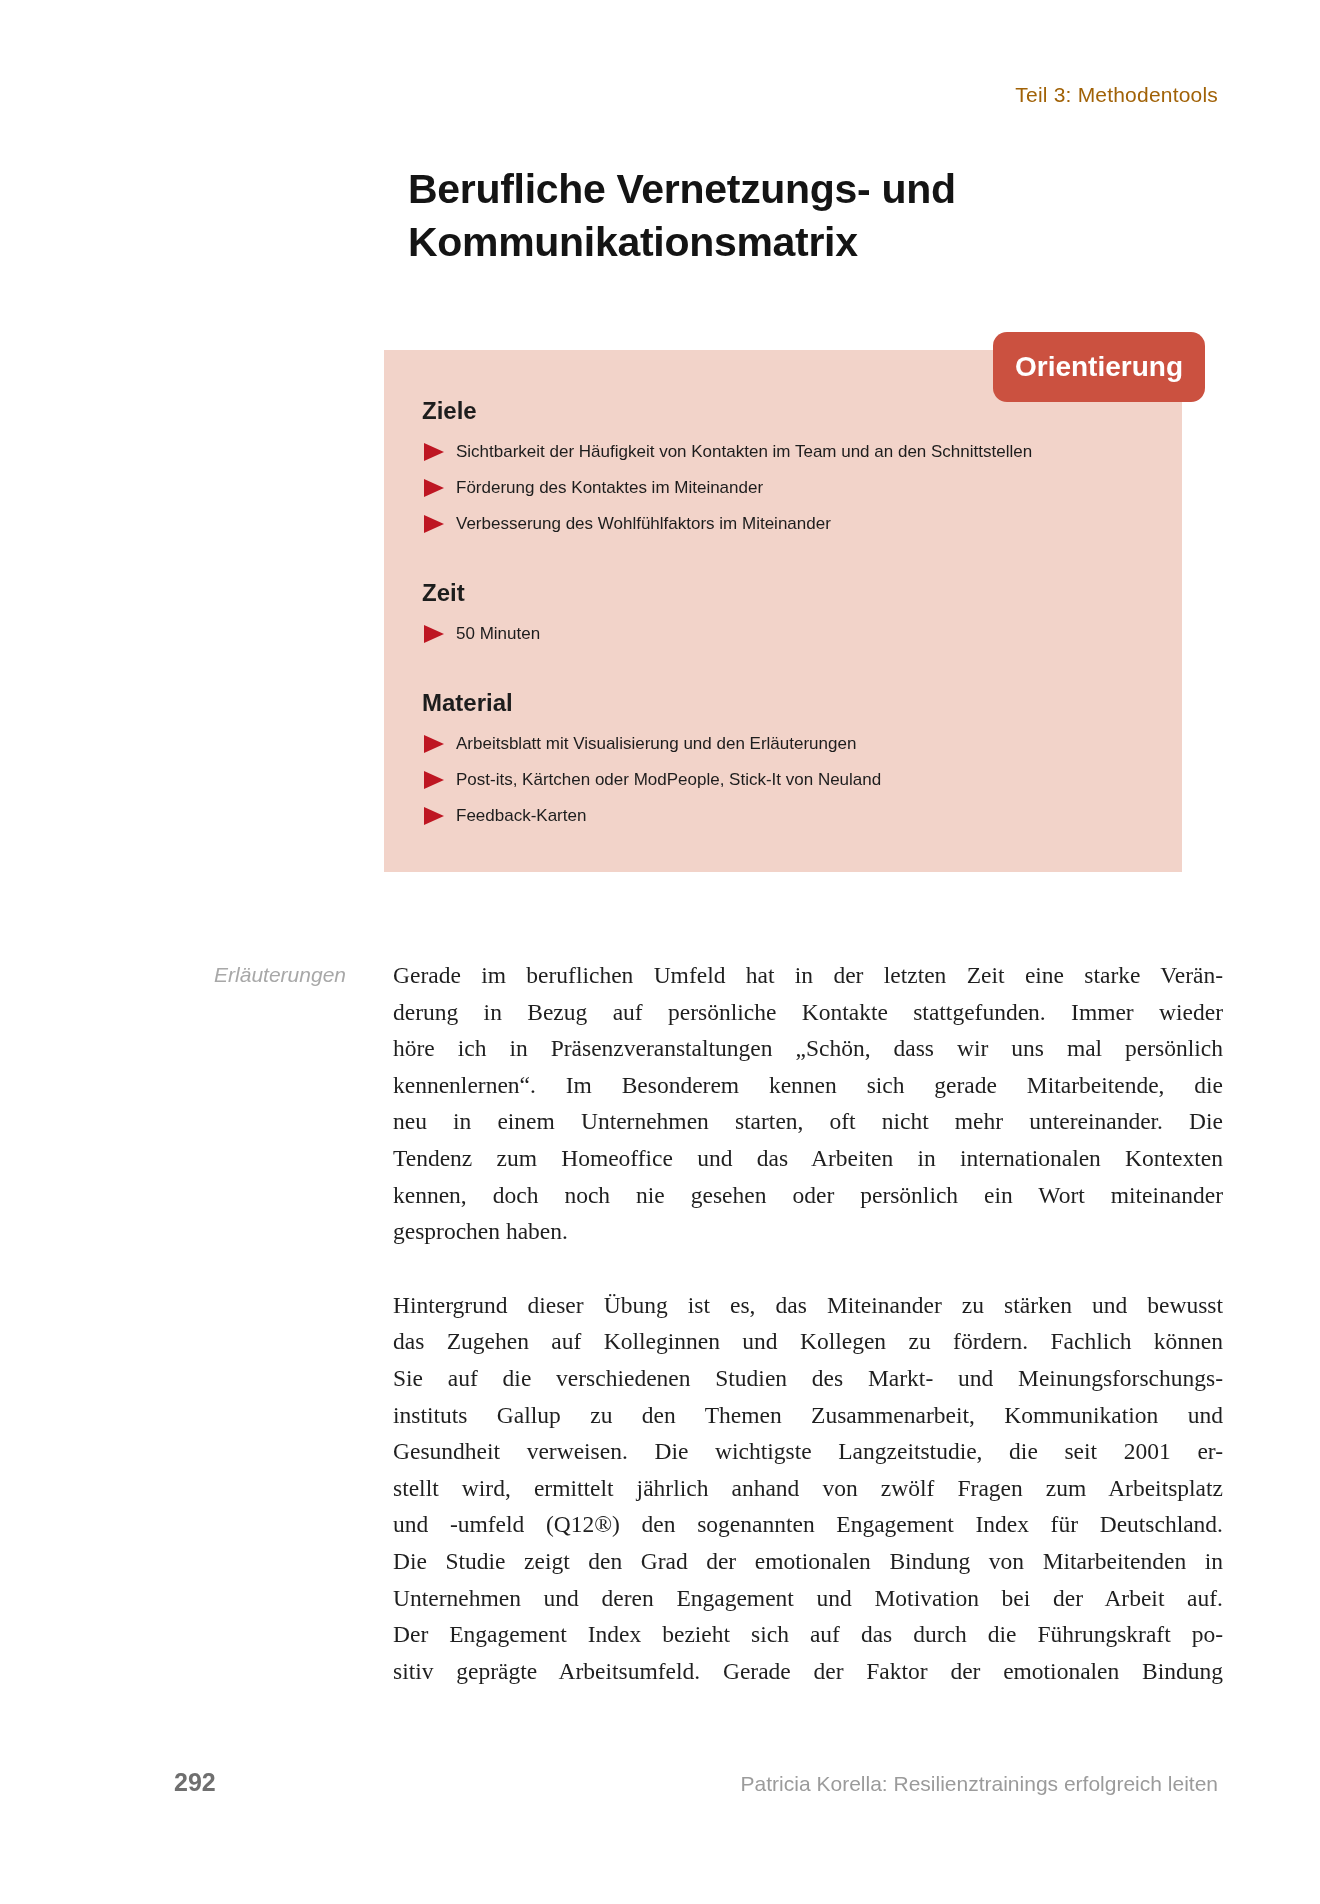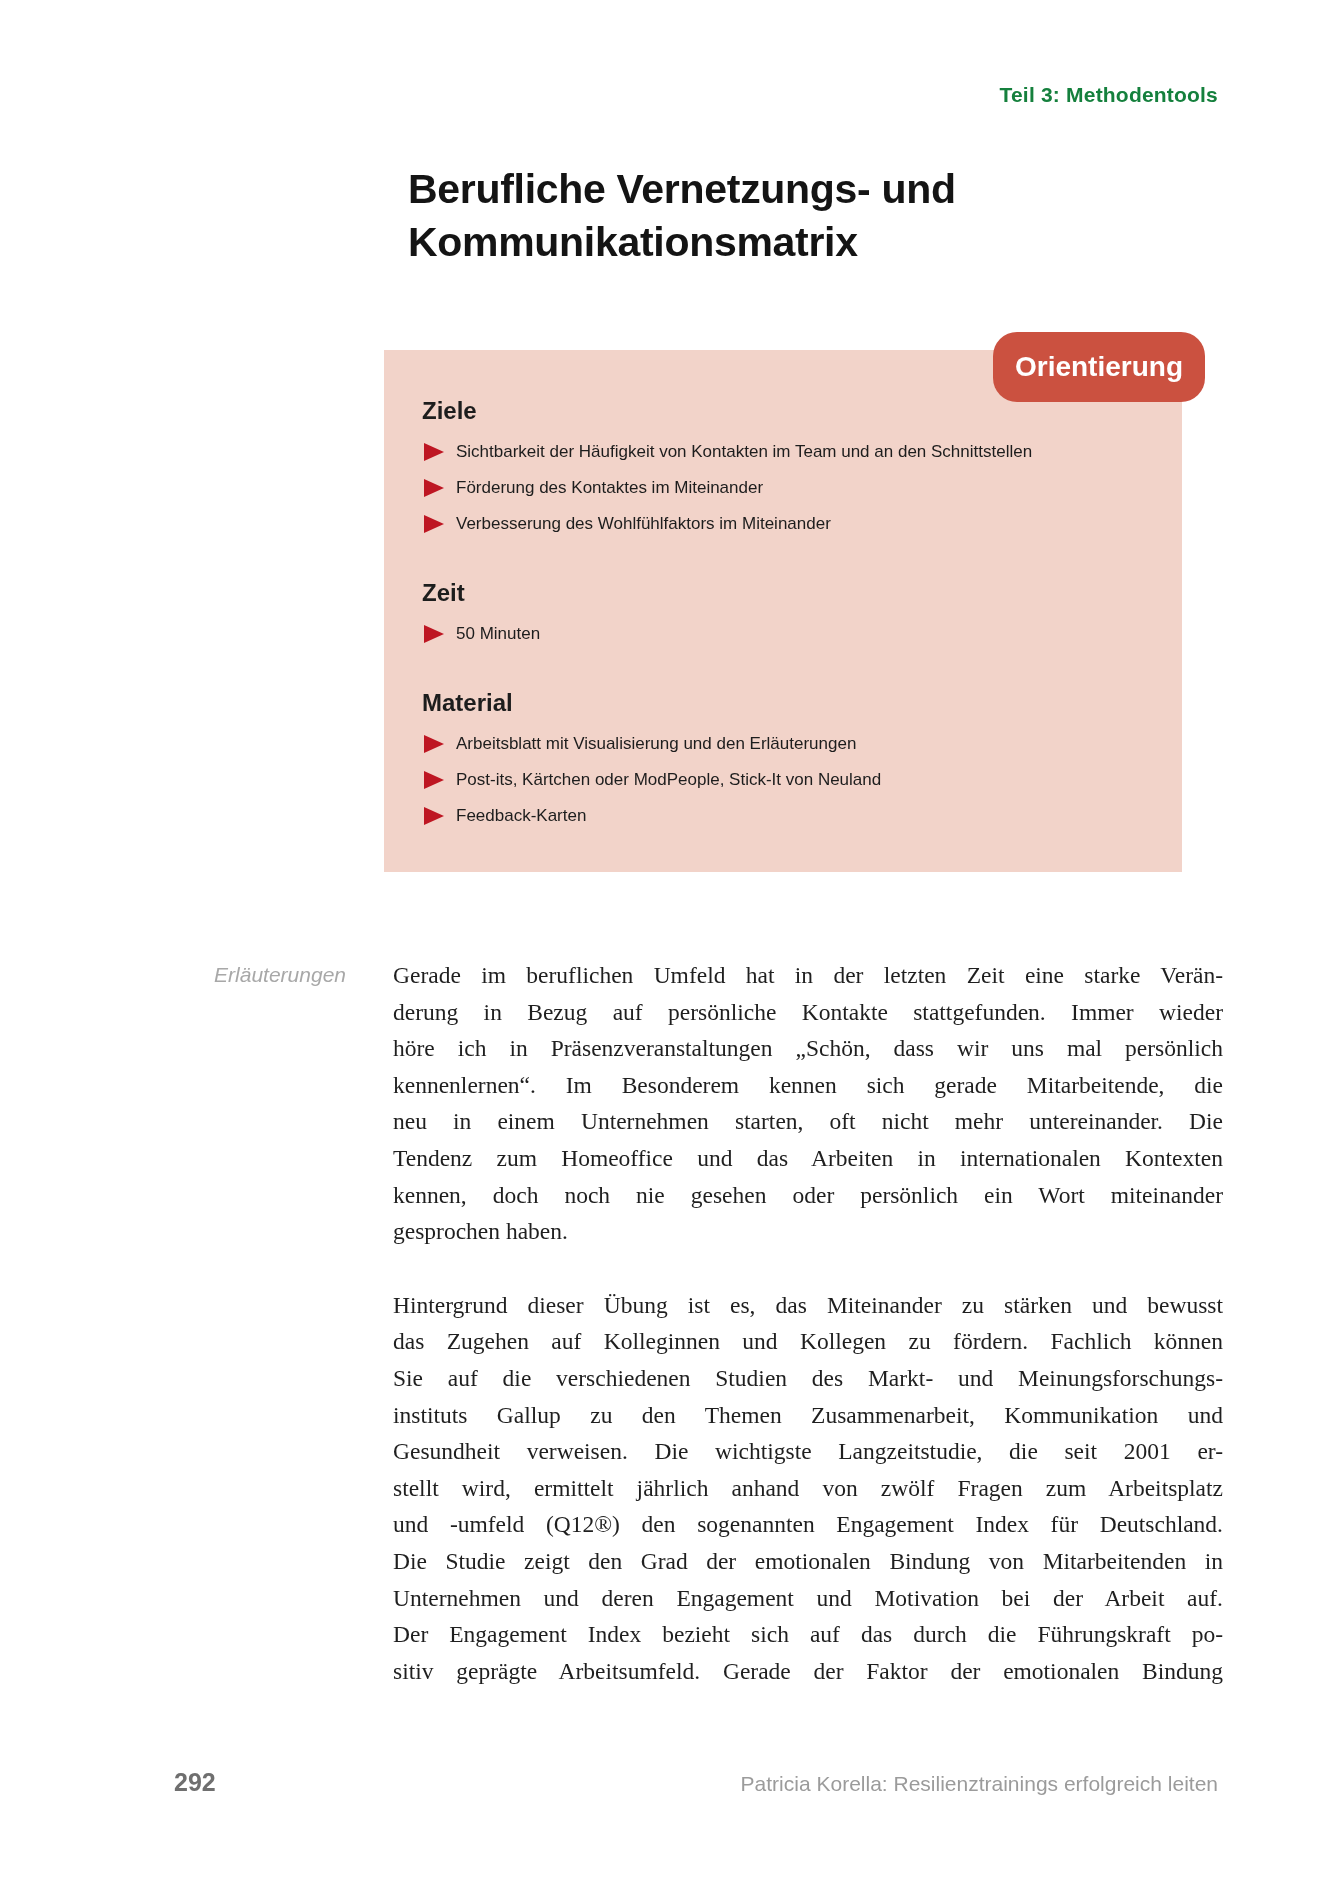--- a/index.html
+++ b/index.html
@@ -7,42 +7,42 @@
     position:relative;
     width:1320px; height:1904px;
     background:#ffffff;
     font-family:"Liberation Sans", sans-serif;
     overflow:hidden;
   }
 
   
   .running-head {
     position:absolute; top:83px; right:102px;
-    font-size:21px; font-weight:700; color:#15803d;
+    font-size:21px; font-weight:400; color:#a16207;
     letter-spacing:0.2px;
   }
 
   
   .title {
     position:absolute; left:408px; top:163px; margin:0;
     font-size:41px; line-height:53px; font-weight:700;
     color:#141414; letter-spacing:-0.3px;
   }
 
   
   .info-box {
     position:absolute; left:384px; top:350px; width:798px;
     min-height:522px; box-sizing:border-box;
     background:#f2d3c9;
     padding:46px 46px 24px 38px;
   }
   .badge {
     position:absolute; top:-18px; right:-23px;
     width:212px; height:70px;
-    background:#cb5140; border-radius:24px;
+    background:#cb5140; border-radius:14px;
     display:flex; align-items:center; justify-content:center;
     color:#ffffff; font-size:28px; font-weight:700;
   }
   .box-section + .box-section { margin-top:36px; }
   .box-heading {
     font-size:24px; font-weight:700; color:#1d1d1d;
     line-height:30px; margin-bottom:8px;
   }
   .bullet-row {
     display:flex; align-items:flex-start;

